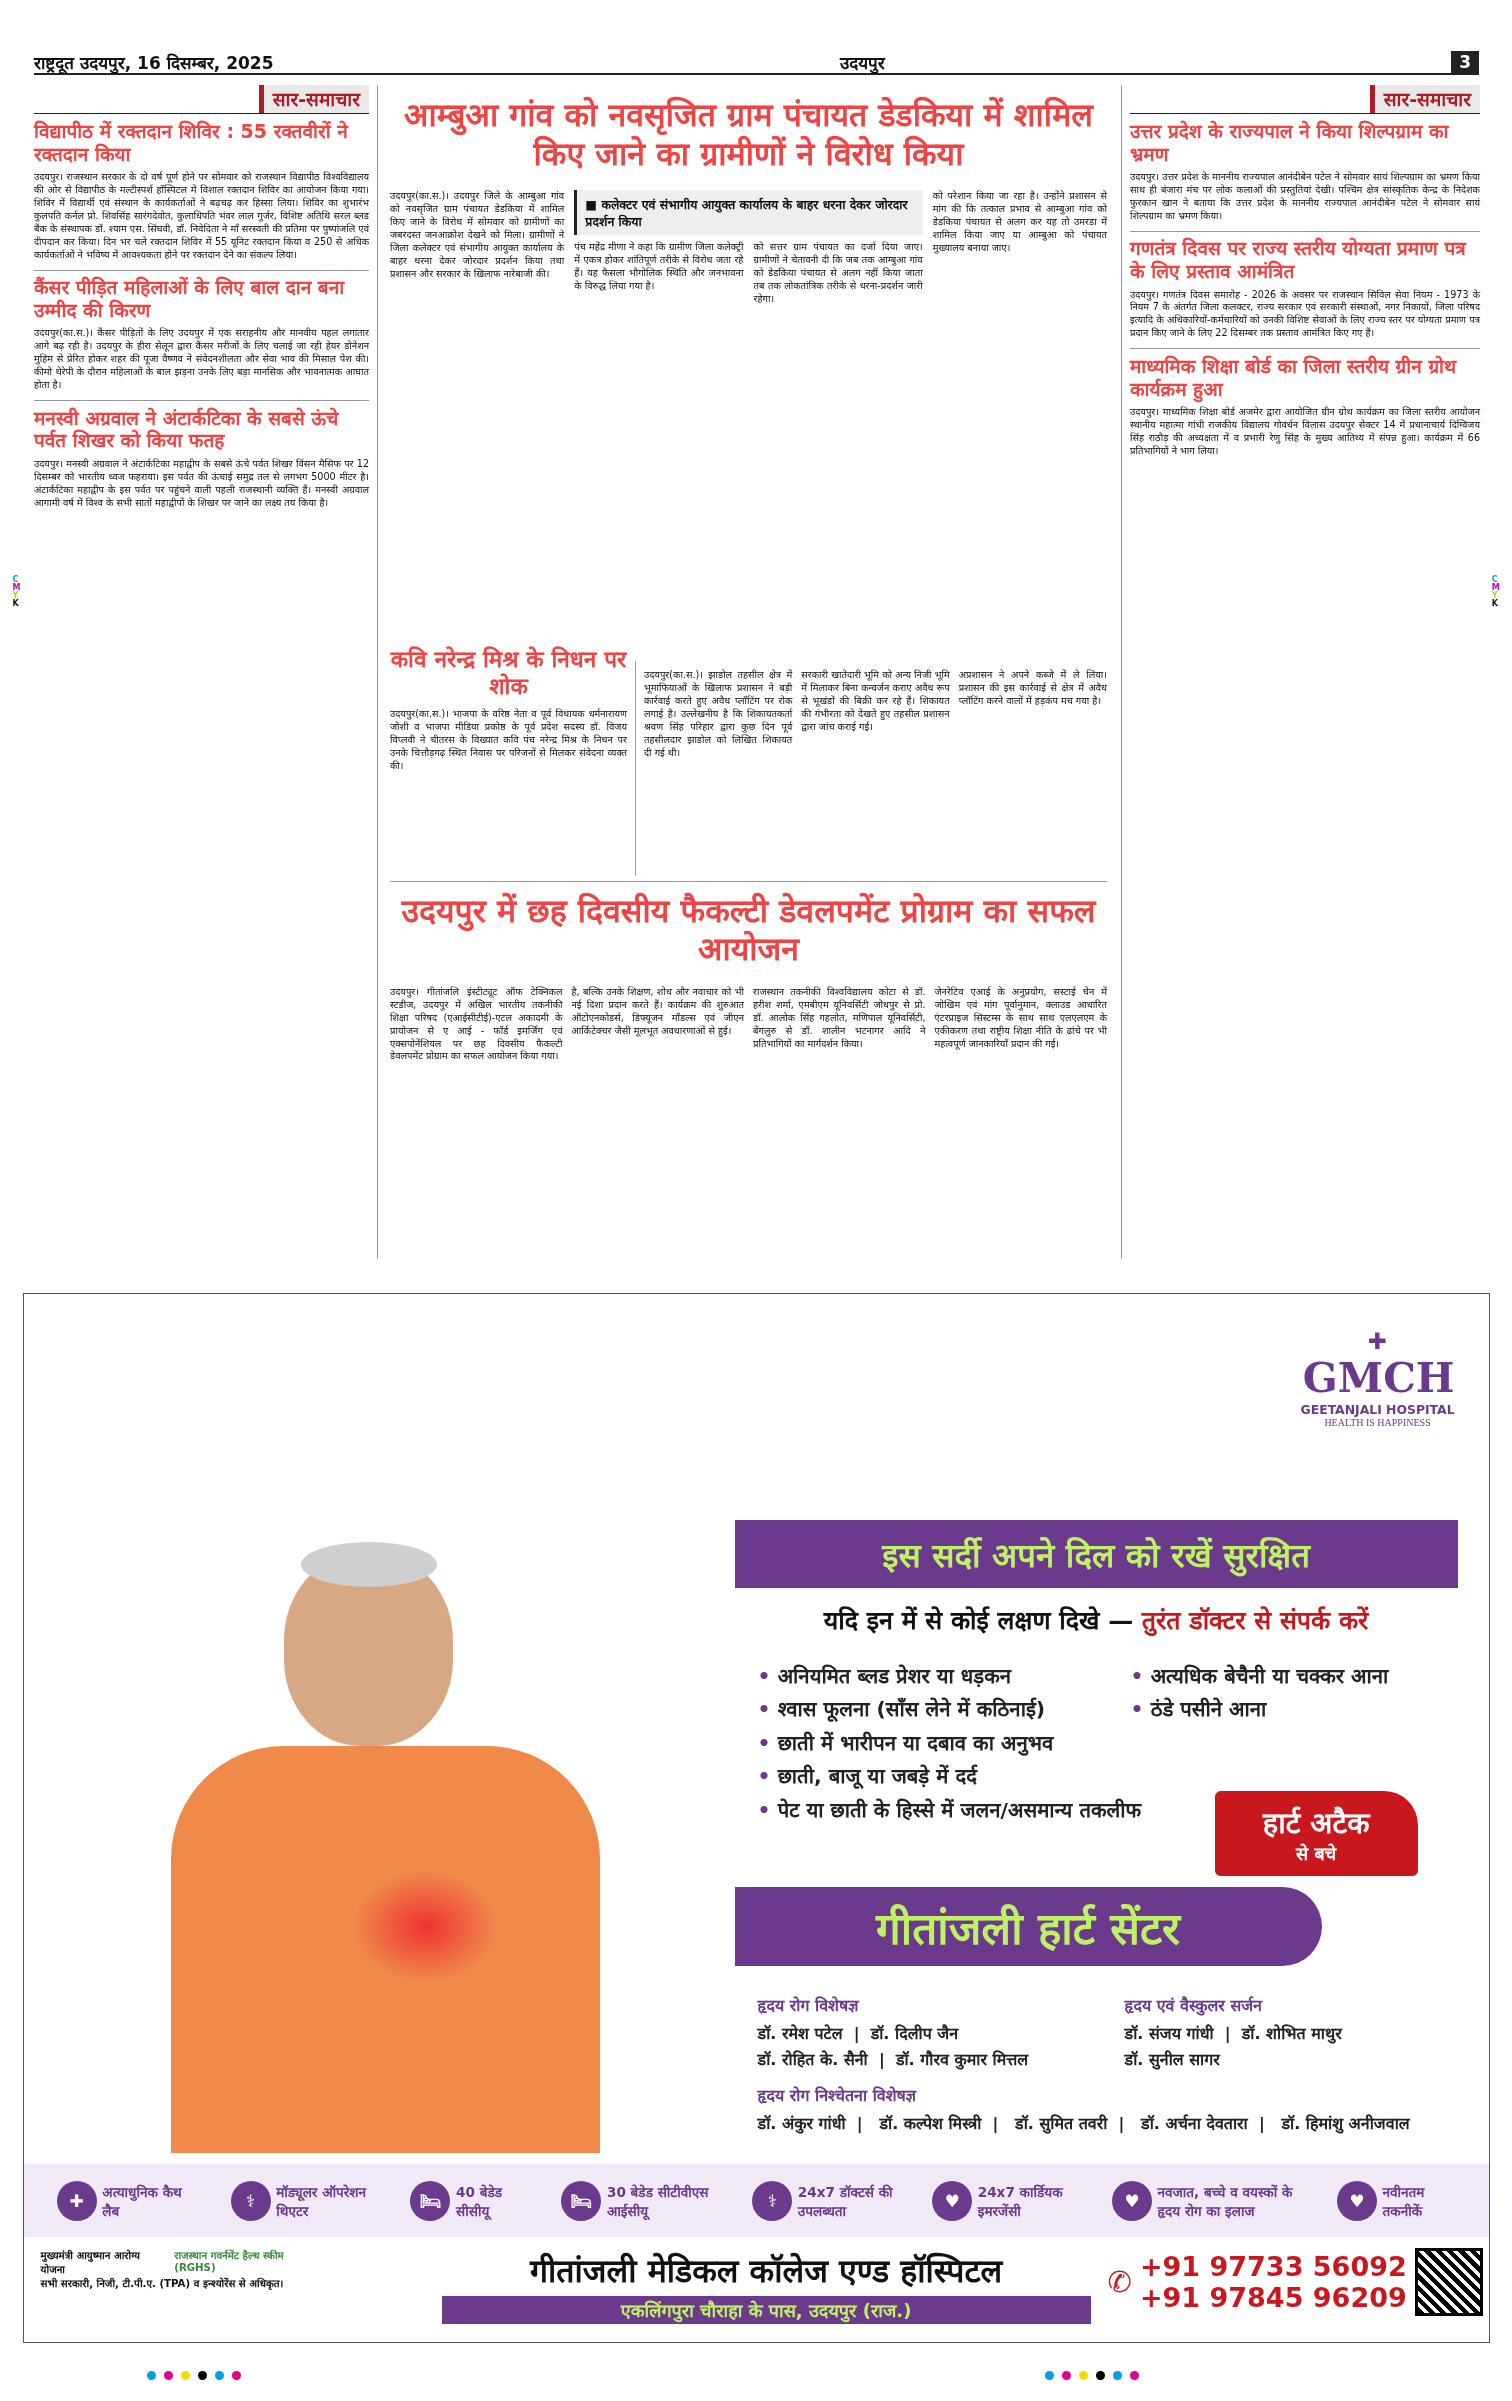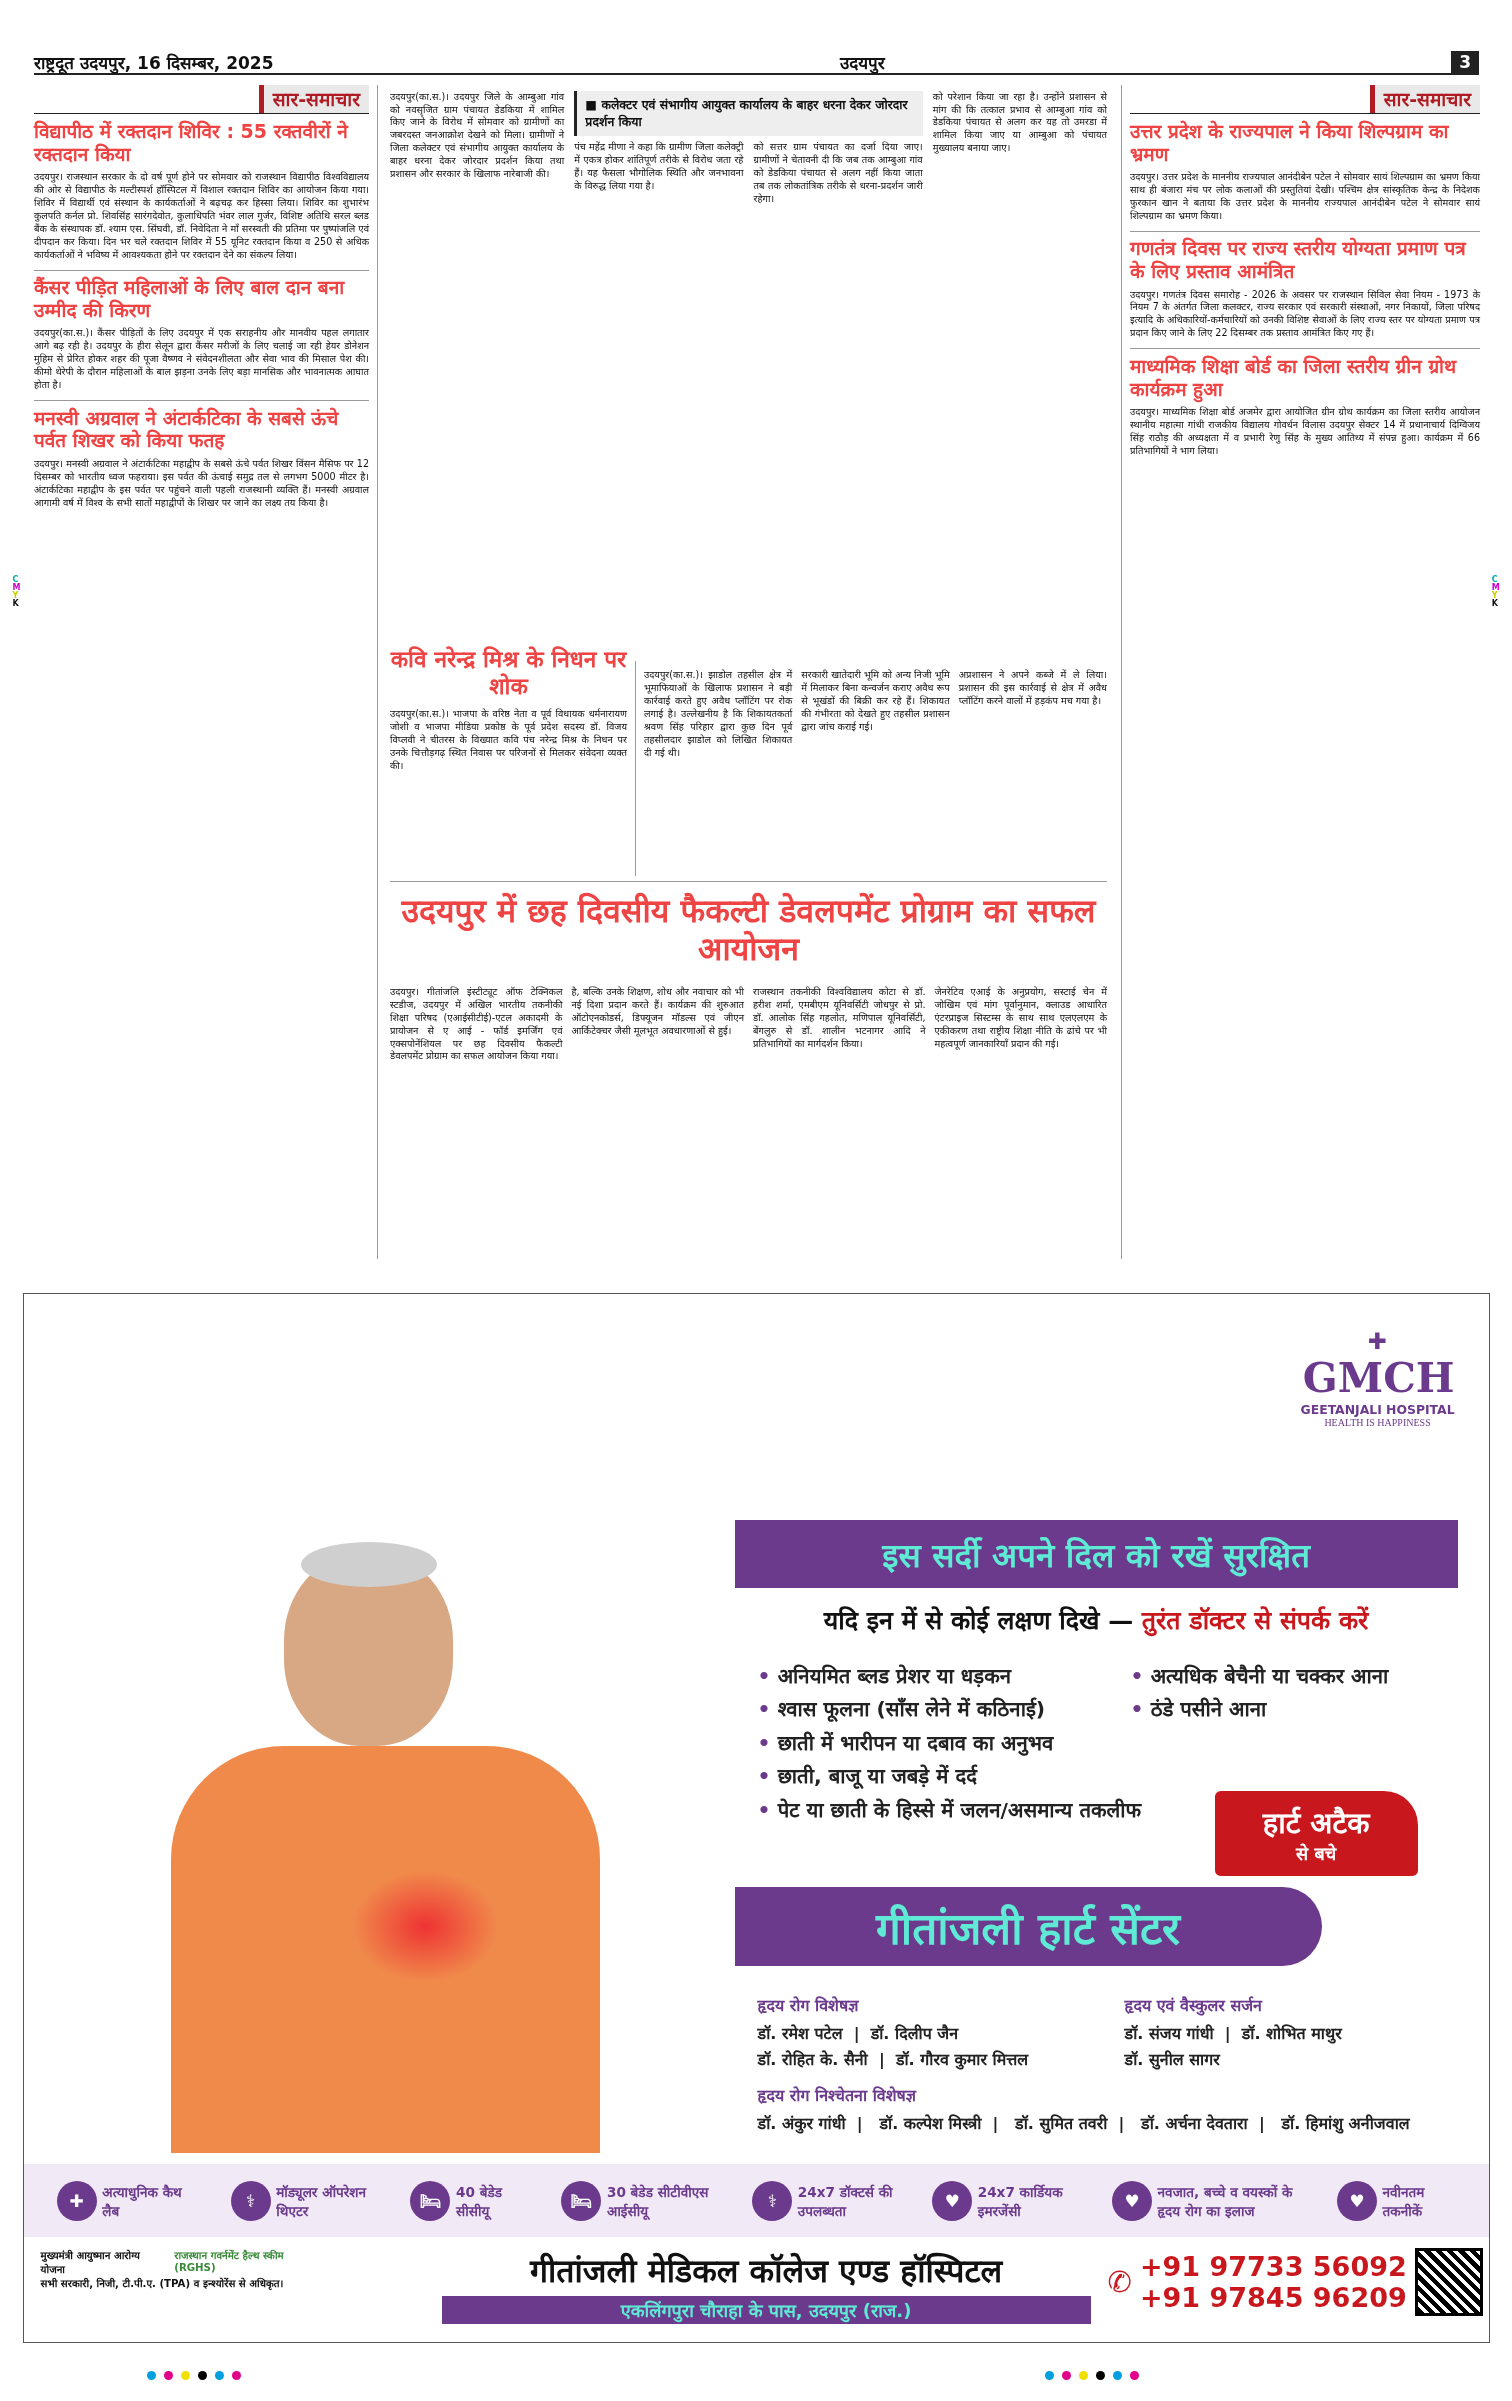--- a/index.html
+++ b/index.html
@@ -11,21 +11,21 @@
   .hd { font-weight: bold; color: #ef4444; line-height: 1.2; }
   .hd-lg { font-size: 32px; text-align: center; }
   .hd-md { font-size: 22.6px; }
   .hd-sm { font-size: 19px; }
   .body-txt { font-size: 9.6px; line-height: 1.35; text-align: justify; }
   .rule-v { position: absolute; width: 1.1px; background: #999; }
   .rule-h { position: absolute; height: 1.1px; background: #999; }
   .bullet-box { background: #eee; border-left: 3.4px solid #222; padding: 5.6px 8px; font-size: 12.4px; font-weight: bold; }
   .ad { left: 22.6px; top: 1293px; width: 1467px; height: 1050px; border: 1.7px solid #555; background: #fff; }
   .ad-warn { font-size: 107px; font-weight: bold; color: #c8181e; }
-  .purple { background: #6b3a8c; color: #5eead4; }
+  .purple { background: #6b3a8c; color: #bef264; }
   .plist li { list-style: none; font-size: 20.3px; font-weight: bold; color: #222; margin: 5.6px 0; }
   .plist li::before { content: "• "; color: #6b3a8c; }
   .doc-h { color: #6b3a8c; font-weight: bold; font-size: 16px; }
   .doc-n { font-size: 16px; font-weight: bold; color: #222; }
   .feat { display: flex; align-items: center; gap: 5.6px; font-size: 13.6px; font-weight: bold; color: #6b3a8c; }
   .feat .ic { width: 40px; height: 40px; border-radius: 50%; background: #6b3a8c; color: #fff; display: flex; align-items: center; justify-content: center; font-size: 17px; }
   .cmyk { font-size: 8px; font-weight: bold; }
   .dots { display: flex; gap: 8px; }
   .dot { width: 9px; height: 9px; border-radius: 50%; }
 </style>
@@ -45,20 +45,21 @@
   <div style="text-align:right;border-bottom:1.7px solid #222;margin-bottom:5.6px;"><span class="tag">सार-समाचार</span></div>
   <div class="hd hd-sm">विद्यापीठ में रक्तदान शिविर : 55 रक्तवीरों ने रक्तदान किया</div>
   <p class="body-txt" style="margin:5.6px 0 8px;">उदयपुर। राजस्थान सरकार के दो वर्ष पूर्ण होने पर सोमवार को राजस्थान विद्यापीठ विश्वविद्यालय की ओर से विद्यापीठ के मल्टीस्पर्श हॉस्पिटल में विशाल रक्तदान शिविर का आयोजन किया गया। शिविर में विद्यार्थी एवं संस्थान के कार्यकर्ताओं ने बढ़चढ़ कर हिस्सा लिया। शिविर का शुभारंभ कुलपति कर्नल प्रो. शिवसिंह सारंगदेवोत, कुलाधिपति भंवर लाल गुर्जर, विशिष्ट अतिथि सरल ब्लड बैंक के संस्थापक डॉ. श्याम एस. सिंघवी, डॉ. निवेदिता ने माँ सरस्वती की प्रतिमा पर पुष्पांजलि एवं दीपदान कर किया। दिन भर चले रक्तदान शिविर में 55 यूनिट रक्तदान किया व 250 से अधिक कार्यकर्ताओं ने भविष्य में आवश्यकता होने पर रक्तदान देने का संकल्प लिया।</p>
   <div style="border-top:1.1px solid #999;padding-top:5.6px;" class="hd hd-sm">कैंसर पीड़ित महिलाओं के लिए बाल दान बना उम्मीद की किरण</div>
   <p class="body-txt" style="margin:5.6px 0 8px;">उदयपुर(का.स.)। कैंसर पीड़ितों के लिए उदयपुर में एक सराहनीय और मानवीय पहल लगातार आगे बढ़ रही है। उदयपुर के हीरा सेलून द्वारा कैंसर मरीजों के लिए चलाई जा रही हेयर डोनेशन मुहिम से प्रेरित होकर शहर की पूजा वैष्णव ने संवेदनशीलता और सेवा भाव की मिसाल पेश की। कीमो थेरेपी के दौरान महिलाओं के बाल झड़ना उनके लिए बड़ा मानसिक और भावनात्मक आघात होता है।</p>
   <div style="border-top:1.1px solid #999;padding-top:5.6px;" class="hd hd-sm">मनस्वी अग्रवाल ने अंटार्कटिका के सबसे ऊंचे पर्वत शिखर को किया फतह</div>
   <p class="body-txt" style="margin:5.6px 0;">उदयपुर। मनस्वी अग्रवाल ने अंटार्कटिका महाद्वीप के सबसे ऊंचे पर्वत शिखर विंसन मैसिफ पर 12 दिसम्बर को भारतीय ध्वज फहराया। इस पर्वत की ऊंचाई समुद्र तल से लगभग 5000 मीटर है। अंटार्कटिका महाद्वीप के इस पर्वत पर पहुंचने वाली पहली राजस्थानी व्यक्ति हैं। मनस्वी अग्रवाल आगामी वर्ष में विश्व के सभी सातों महाद्वीपों के शिखर पर जाने का लक्ष्य तय किया है।</p>
 </div>
 
 <div class="abs" style="left:390px;top:85px;width:717px;">
+  <div class="hd hd-lg" style="padding:11.3px 5.6px;">आम्बुआ गांव को नवसृजित ग्राम पंचायत डेडकिया में शामिल किए जाने का ग्रामीणों ने विरोध किया</div>
   <div style="display:flex;gap:10.2px;margin-top:5.6px;">
     <p class="body-txt" style="flex:1;">उदयपुर(का.स.)। उदयपुर जिले के आम्बुआ गांव को नवसृजित ग्राम पंचायत डेडकिया में शामिल किए जाने के विरोध में सोमवार को ग्रामीणों का जबरदस्त जनआक्रोश देखने को मिला। ग्रामीणों ने जिला कलेक्टर एवं संभागीय आयुक्त कार्यालय के बाहर धरना देकर जोरदार प्रदर्शन किया तथा प्रशासन और सरकार के खिलाफ नारेबाजी की।</p>
     <div style="flex:2;">
       <div class="bullet-box"><span>■ </span><span>कलेक्टर एवं संभागीय आयुक्त कार्यालय के बाहर धरना देकर जोरदार प्रदर्शन किया</span></div>
       <div style="display:flex;gap:10.2px;margin-top:5.6px;">
         <p class="body-txt" style="flex:1;">पंच महेंद्र मीणा ने कहा कि ग्रामीण जिला कलेक्ट्री में एकत्र होकर शांतिपूर्ण तरीके से विरोध जता रहे हैं। यह फैसला भौगोलिक स्थिति और जनभावना के विरुद्ध लिया गया है।</p>
         <p class="body-txt" style="flex:1;">को सत्तर ग्राम पंचायत का दर्जा दिया जाए। ग्रामीणों ने चेतावनी दी कि जब तक आम्बुआ गांव को डेडकिया पंचायत से अलग नहीं किया जाता तब तक लोकतांत्रिक तरीके से धरना-प्रदर्शन जारी रहेगा।</p>
       </div>
     </div>
     <p class="body-txt" style="flex:1;">को परेशान किया जा रहा है। उन्होंने प्रशासन से मांग की कि तत्काल प्रभाव से आम्बुआ गांव को डेडकिया पंचायत से अलग कर यह तो उमरडा में शामिल किया जाए या आम्बुआ को पंचायत मुख्यालय बनाया जाए।</p>

